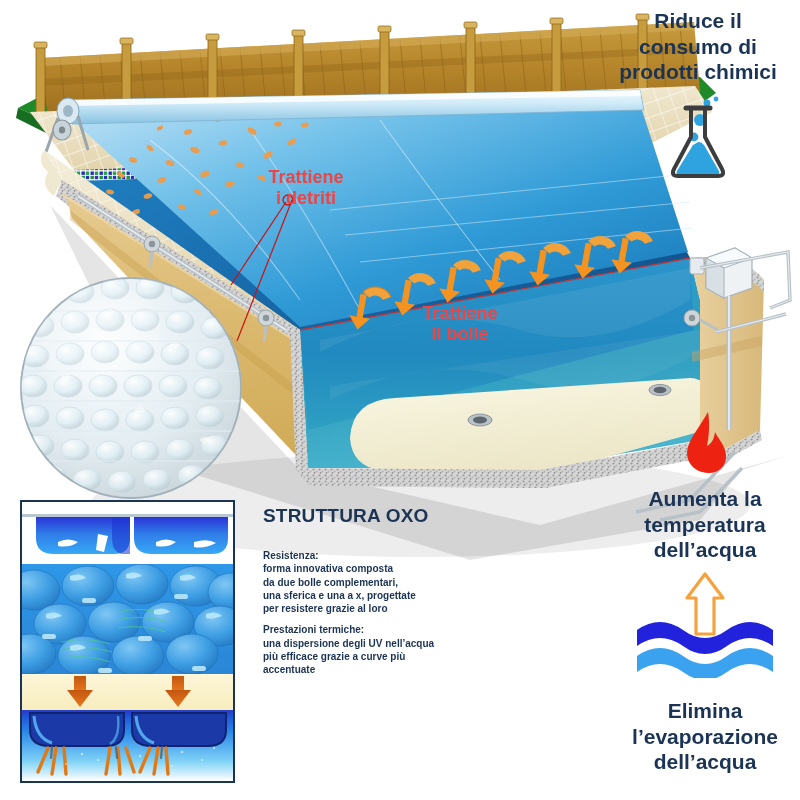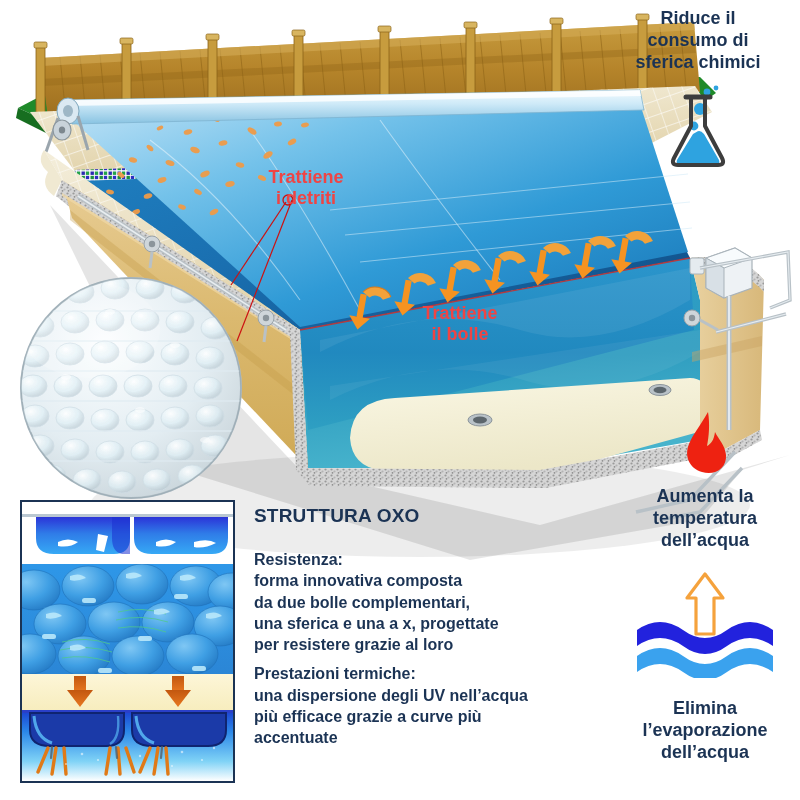--- a/index.html
+++ b/index.html
@@ -11,33 +11,33 @@
     position:relative;
   }
   #stage{position:absolute;left:0;top:0;width:800px;height:800px;}
 
   
   .navy{color:#ef4444;font-weight:bold;}
   .callout{position:absolute;text-align:center;line-height:1.18;}
 
   
   .feature{position:absolute;width:180px;text-align:center;}
-  .feature .flabel{font-size:18px;font-weight:bold;color:#1b3354;line-height:1.22;}
+  .feature .flabel{font-size:21px;font-weight:bold;color:#1b3354;line-height:1.22;}
 
   
   #oxo-panel{
     position:absolute;left:20px;top:500px;width:215px;height:283px;
     border:2px solid #1b3354;background:#fff;overflow:hidden;
     box-sizing:border-box;
   }
 
   
-  #oxo-text{position:absolute;left:254px;top:505px;width:330px;}
+  #oxo-text{position:absolute;left:263px;top:505px;width:330px;}
   #oxo-title{font-size:19px;font-weight:bold;color:#1b3354;letter-spacing:.2px;}
-  .oxo-para{margin-top:18px;font-size:16px;font-weight:bold;color:#1b3354;line-height:1.33;}
+  .oxo-para{margin-top:18px;font-size:10px;font-weight:bold;color:#1b3354;line-height:1.33;}
 
   
   svg.layer{position:absolute;left:0;top:0;width:800px;height:800px;overflow:visible;}
 </style>
 </head>
 <body>
 
 <div id="stage">
 
   <svg class="layer" viewBox="0 0 800 800">
@@ -472,21 +472,21 @@
 
   <div class="callout navy" style="left:400px;top:303px;width:120px;font-size:18px;">
     <div>Trattiene</div>
     <div>il bolle</div>
   </div>
 
   <div class="feature" style="left:608px;top:8px;">
     <div class="flabel">
       <div>Riduce il</div>
       <div>consumo di</div>
-      <div>sferica chimici</div>
+      <div>prodotti chimici</div>
     </div>
     <svg width="180" height="90" viewBox="0 0 180 90" style="margin-top:8px;">
       <g transform="translate(58,4)">
 
         <circle cx="41" cy="6" r="3.4" fill="#2ea3e0"></circle>
         <circle cx="50" cy="2" r="2.4" fill="#2ea3e0"></circle>
         <circle cx="34" cy="23" r="6" fill="#2ea3e0"></circle>
         <circle cx="28" cy="40" r="4.4" fill="#2ea3e0"></circle>
 
         <path d="M27 48 L11 74 Q9.5 78 14 78 L50 78 Q54.5 78 53 74 L38 48 Q34 43 30.5 46 Z" fill="#2ea3e0"></path>

